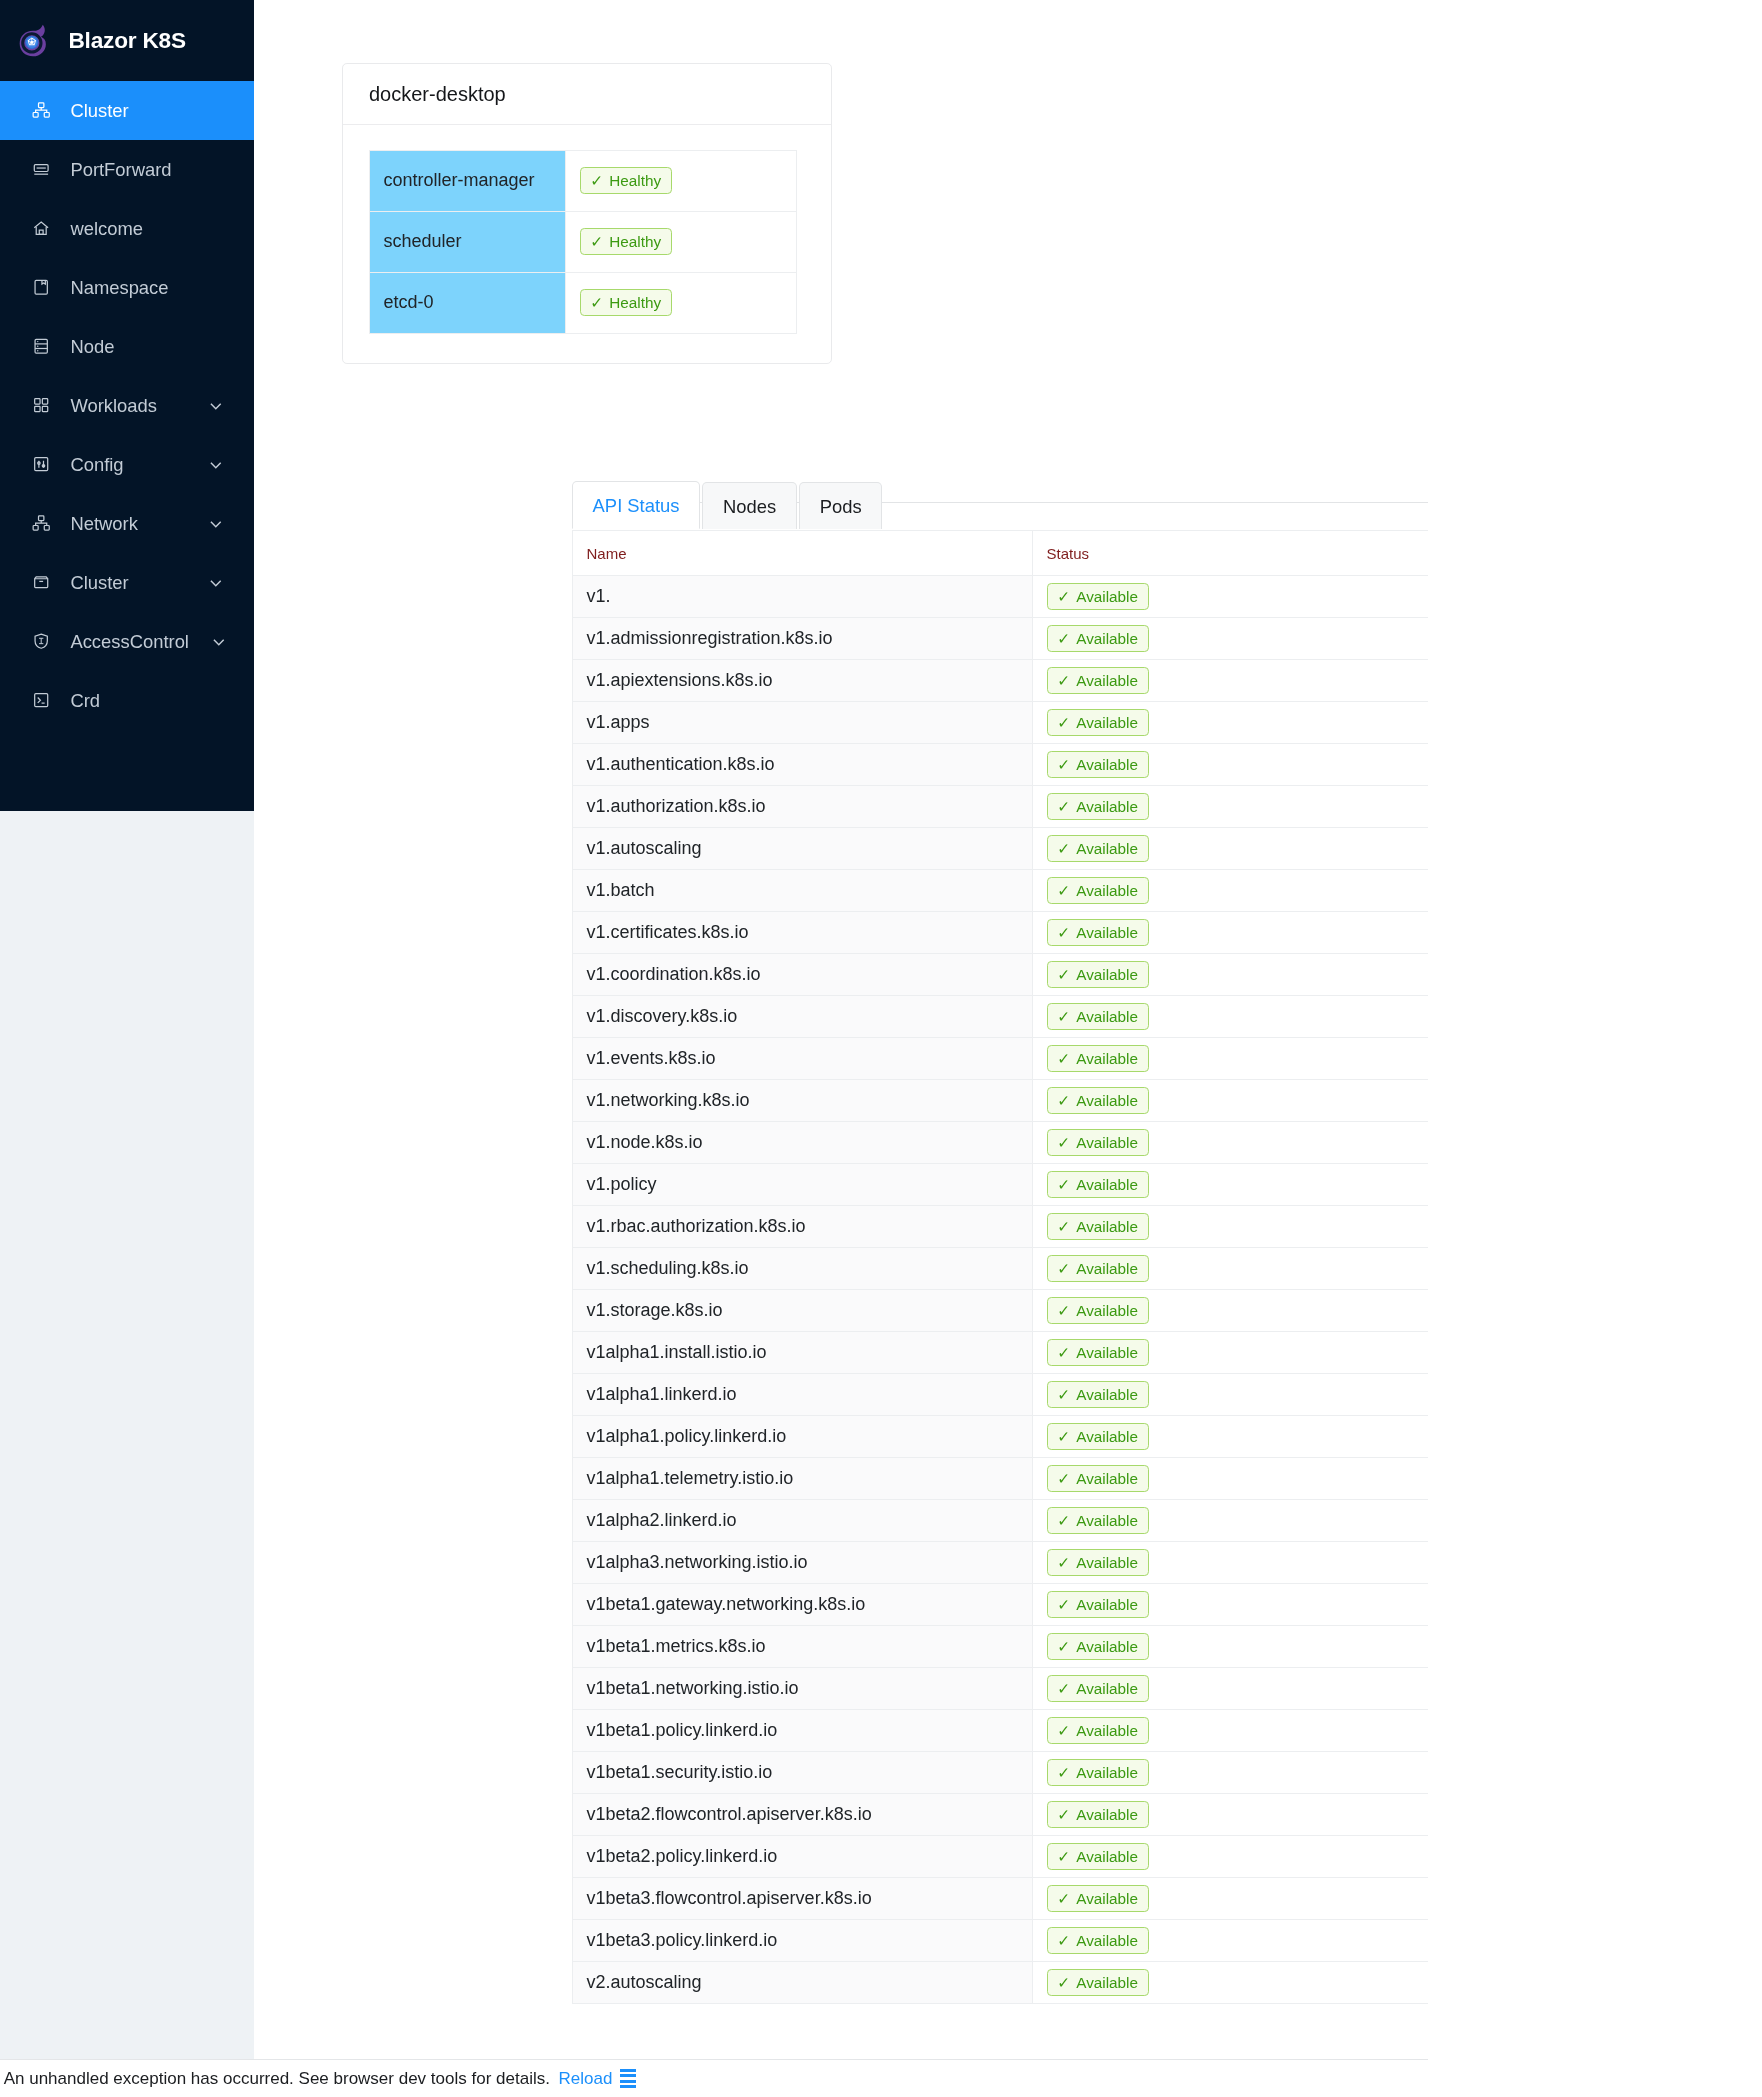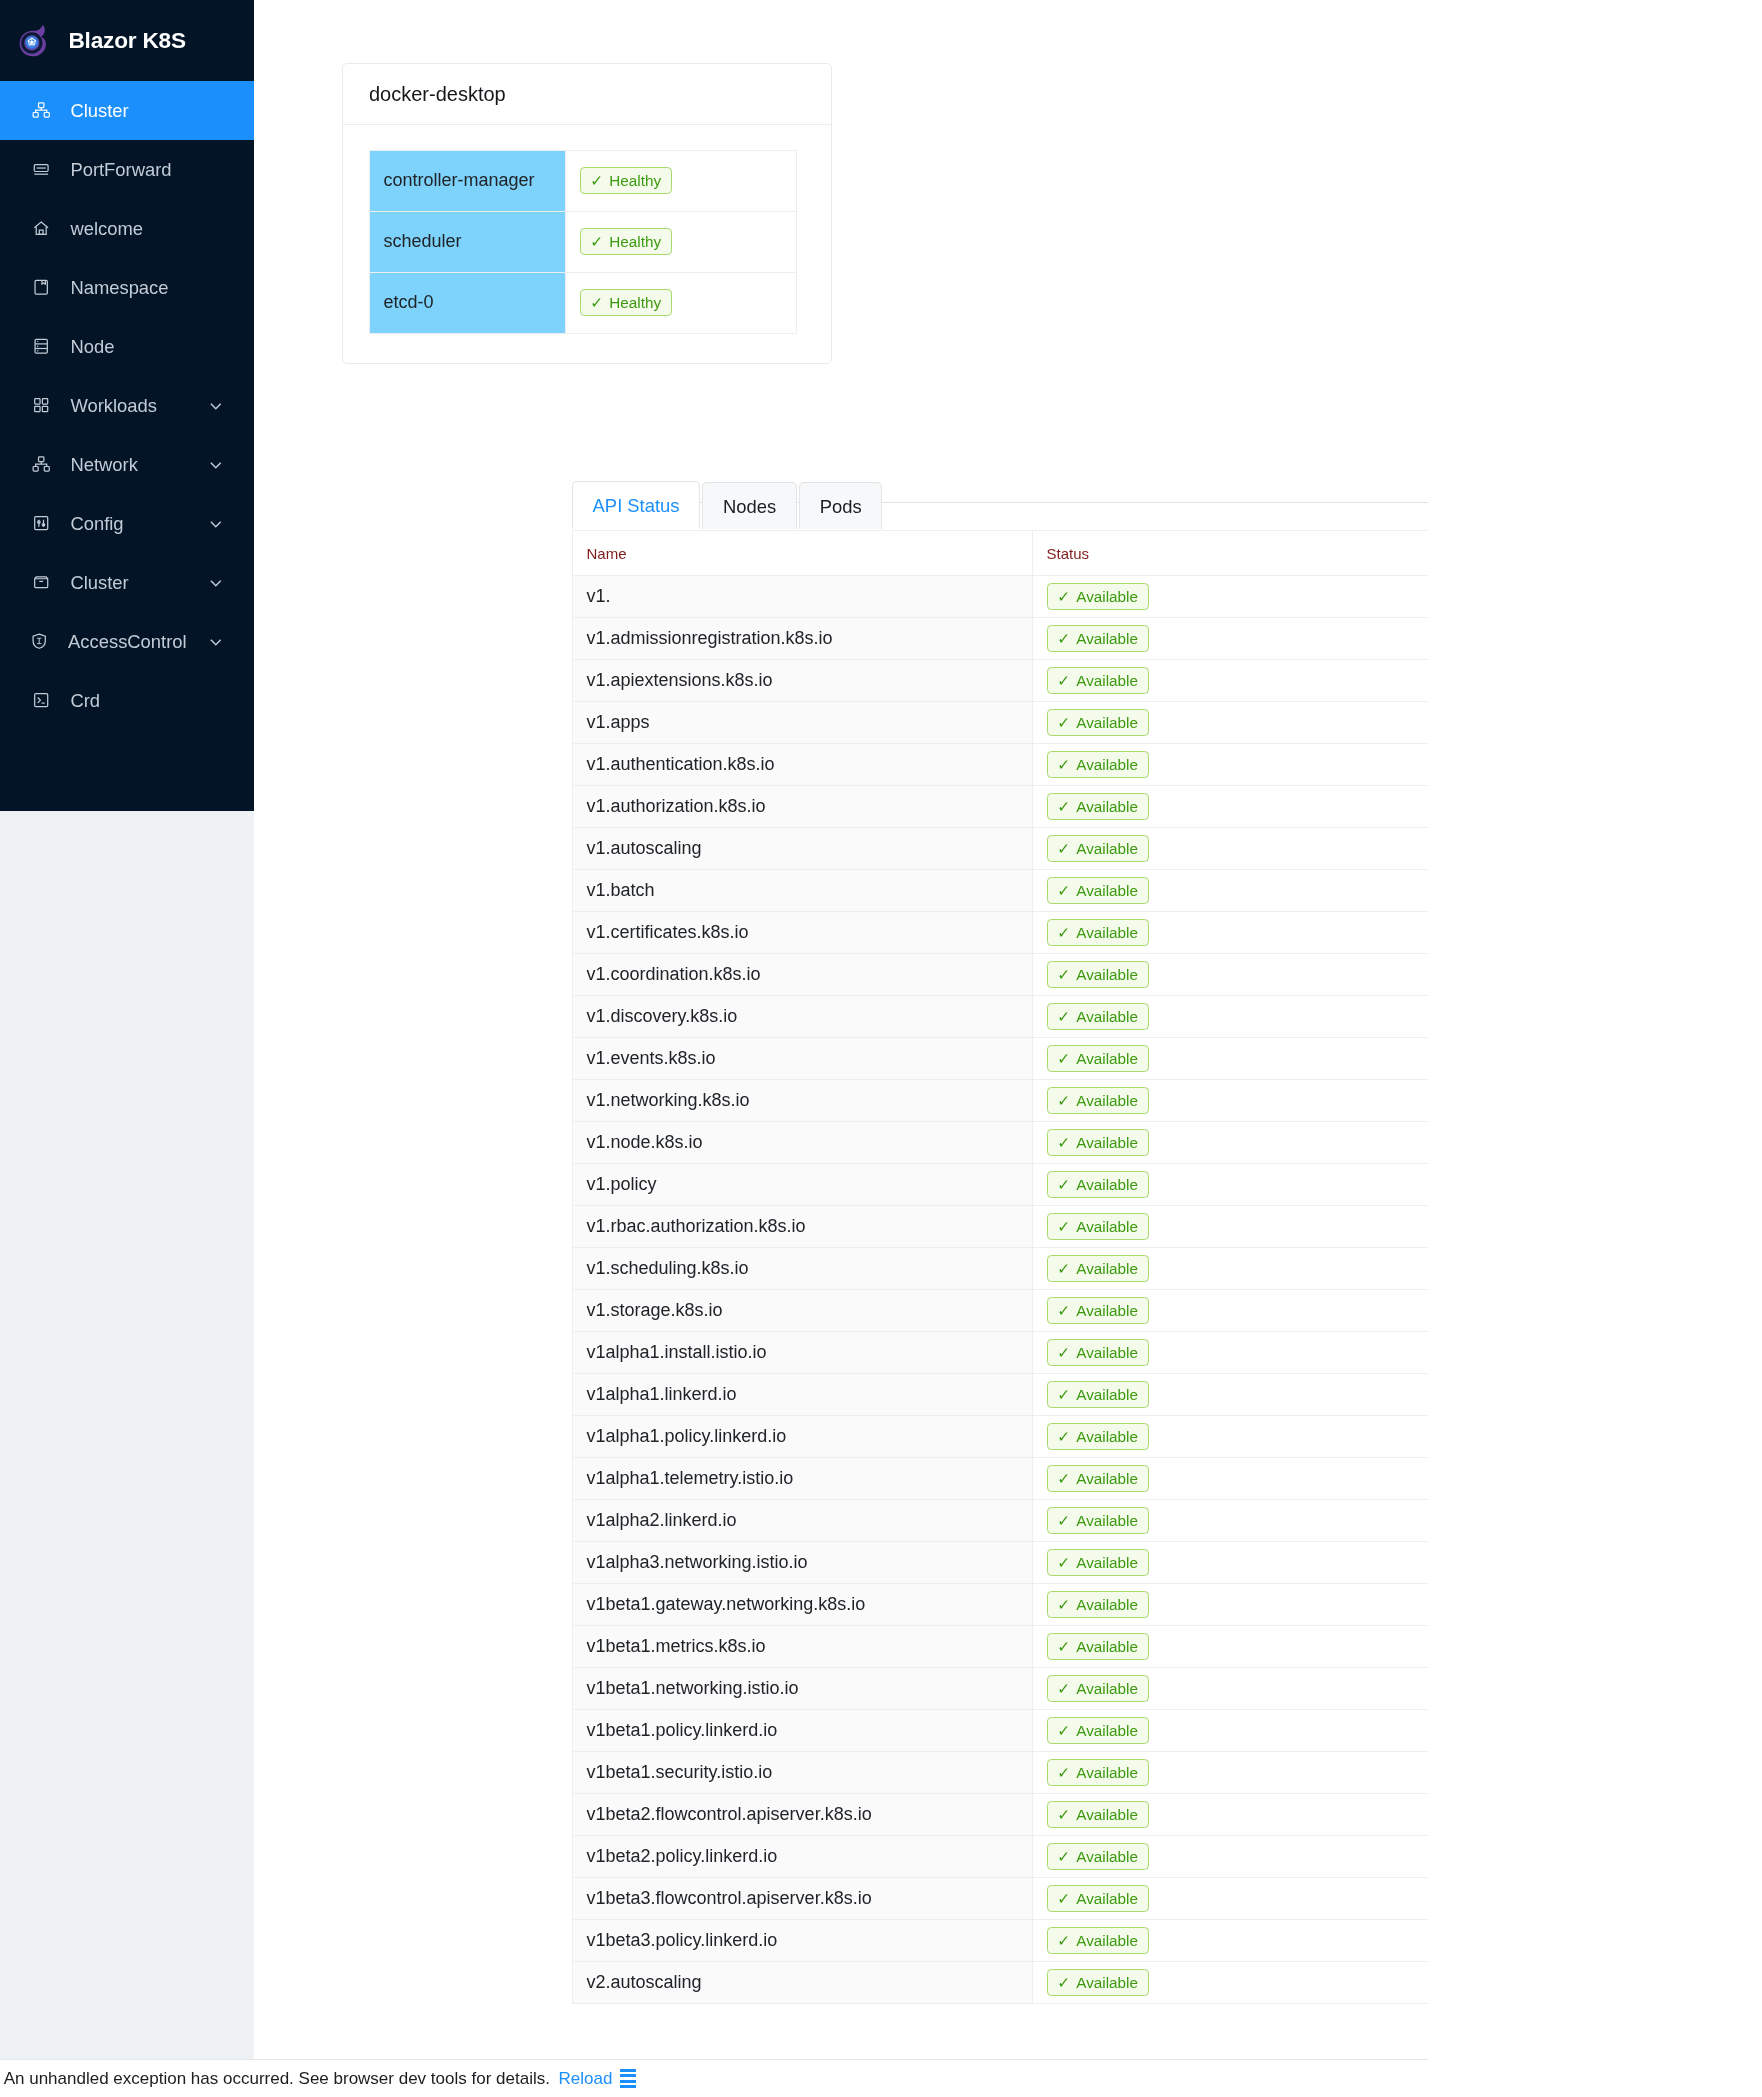--- a/index.html
+++ b/index.html
@@ -55,21 +55,20 @@
     height: 59px;
     display: flex;
     align-items: center;
     padding-left: 31px;
     gap: 18.4px;
     color: #c3ccd6;
     font-size: 18.4px;
     position: relative;
     cursor: pointer;
     user-select: none;
-    justify-content: flex-end;
   }
   .nav-item.active {
     background: #1b8ffb;
     color: #ffffff;
   }
   .nav-icon {
     width: 21px; height: 21px;
     flex: 0 0 21px;
     display: flex;
     align-items: center;
@@ -387,44 +386,44 @@
       <span class="nav-chevron">
         <svg width="19.6" height="19.6" viewBox="0 0 24 24" fill="none" stroke="currentColor" stroke-width="1.8">
           <polyline points="6,9.5 12,15.5 18,9.5"></polyline>
         </svg>
       </span>
     </div>
 
     <div class="nav-item">
       <span class="nav-icon">
         <svg width="18.4" height="18.4" viewBox="0 0 24 24" fill="none" stroke="currentColor" stroke-width="1.6">
+          <rect x="3.5" y="3.5" width="17" height="17" rx="1.5"></rect>
+          <path d="M9 7.5v9M15 7.5v9"></path>
+          <circle cx="9" cy="10.5" r="1.6"></circle>
+          <circle cx="15" cy="14" r="1.6"></circle>
+        </svg>
+      </span>
+      <span class="nav-label">Config</span>
+      <span class="nav-chevron">
+        <svg width="19.6" height="19.6" viewBox="0 0 24 24" fill="none" stroke="currentColor" stroke-width="1.8">
+          <polyline points="6,9.5 12,15.5 18,9.5"></polyline>
+        </svg>
+      </span>
+    </div>
+
+    <div class="nav-item">
+      <span class="nav-icon">
+        <svg width="18.4" height="18.4" viewBox="0 0 24 24" fill="none" stroke="currentColor" stroke-width="1.6">
           <rect x="8.5" y="2.5" width="7" height="6" rx="1"></rect>
           <rect x="1.5" y="15" width="6.5" height="6" rx="1"></rect>
           <rect x="16" y="15" width="6.5" height="6" rx="1"></rect>
           <path d="M12 8.5v3.5M4.75 15v-3h14.5v3"></path>
         </svg>
       </span>
       <span class="nav-label">Network</span>
-      <span class="nav-chevron">
-        <svg width="19.6" height="19.6" viewBox="0 0 24 24" fill="none" stroke="currentColor" stroke-width="1.8">
-          <polyline points="6,9.5 12,15.5 18,9.5"></polyline>
-        </svg>
-      </span>
-    </div>
-
-    <div class="nav-item">
-      <span class="nav-icon">
-        <svg width="18.4" height="18.4" viewBox="0 0 24 24" fill="none" stroke="currentColor" stroke-width="1.6">
-          <rect x="3.5" y="3.5" width="17" height="17" rx="1.5"></rect>
-          <path d="M9 7.5v9M15 7.5v9"></path>
-          <circle cx="9" cy="10.5" r="1.6"></circle>
-          <circle cx="15" cy="14" r="1.6"></circle>
-        </svg>
-      </span>
-      <span class="nav-label">Config</span>
       <span class="nav-chevron">
         <svg width="19.6" height="19.6" viewBox="0 0 24 24" fill="none" stroke="currentColor" stroke-width="1.8">
           <polyline points="6,9.5 12,15.5 18,9.5"></polyline>
         </svg>
       </span>
     </div>
 
     <div class="nav-item">
       <span class="nav-icon">
         <svg width="18.4" height="18.4" viewBox="0 0 24 24" fill="none" stroke="currentColor" stroke-width="1.6">

